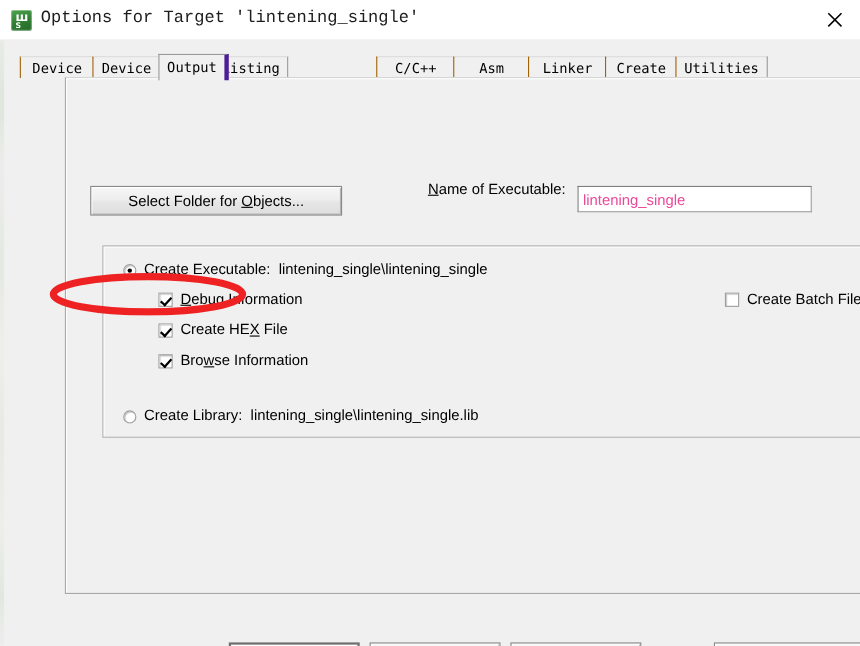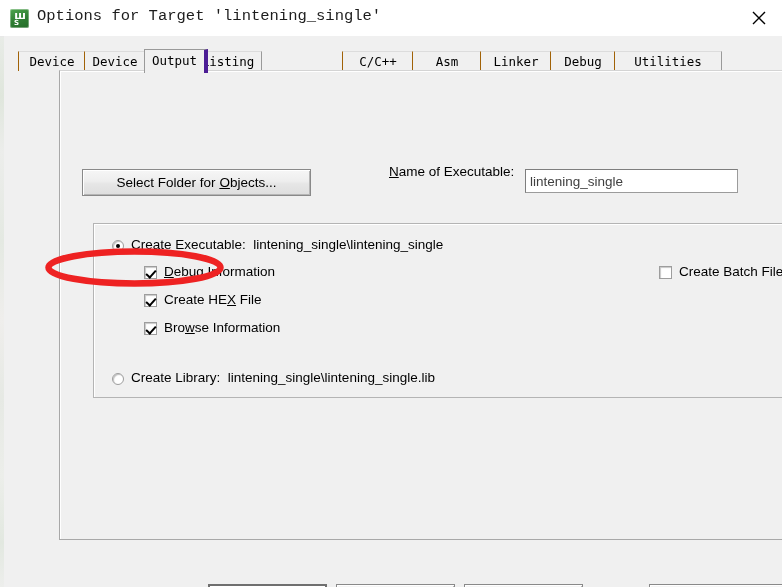--- a/index.html
+++ b/index.html
@@ -177,21 +177,21 @@
     left: 465px; top: 98px;
     width: 213px; height: 24px;
     background: #ffffff;
     border: 1px solid #9b9b9b;
     border-top-color: #7e7e7e;
     border-left-color: #7e7e7e;
     box-sizing: border-box;
     padding: 0 16px 0 4px;
     font-family: "Liberation Sans", sans-serif;
     font-size: 13.5px;
-    color: #404040;
+    color: #ec4899;
     line-height: 22px;
     outline: none;
   }
 
   
   #groupbox {
     position: absolute;
     left: 33px; top: 152px;
     width: 716px; height: 175px;
     border: 1px solid #b4b4b4;
@@ -302,22 +302,22 @@
 
     <div id="tabstrip">
       <div class="tab" style="left:0px;   width:68px;">Device</div>
       <div class="tab" style="left:66px;  width:62px;">Device</div>
       <div class="tab selected" style="left:126px; width:64px;">Output</div>
       <div class="tab" style="left:176px; width:68px;">Listing</div>
       <div class="tab" style="left:256px; width:80px;margin-top:32px;">User</div>
       <div class="tab" style="left:324px; width:72px;">C/C++</div>
       <div class="tab" style="left:394px; width:70px;text-align:center;">Asm</div>
       <div class="tab" style="left:462px; width:72px;">Linker</div>
-      <div class="tab" style="left:532px; width:66px;">Debug</div>
-      <div class="tab" style="left:596px; width:108px;">Utilities</div>
+      <div class="tab" style="left:532px; width:66px;">Create</div>
+      <div class="tab" style="left:596px; width:84px;">Utilities</div>
     </div>
 
     <div id="tabpage">
 
       <div class="win-button" id="select-folder-btn">
         <span class="lbl">Select Folder for <span class="ul">O</span>bjects...</span>
       </div>
 
       <div id="name-exec-label">
         <span class="ul">N</span>ame of Executable:

